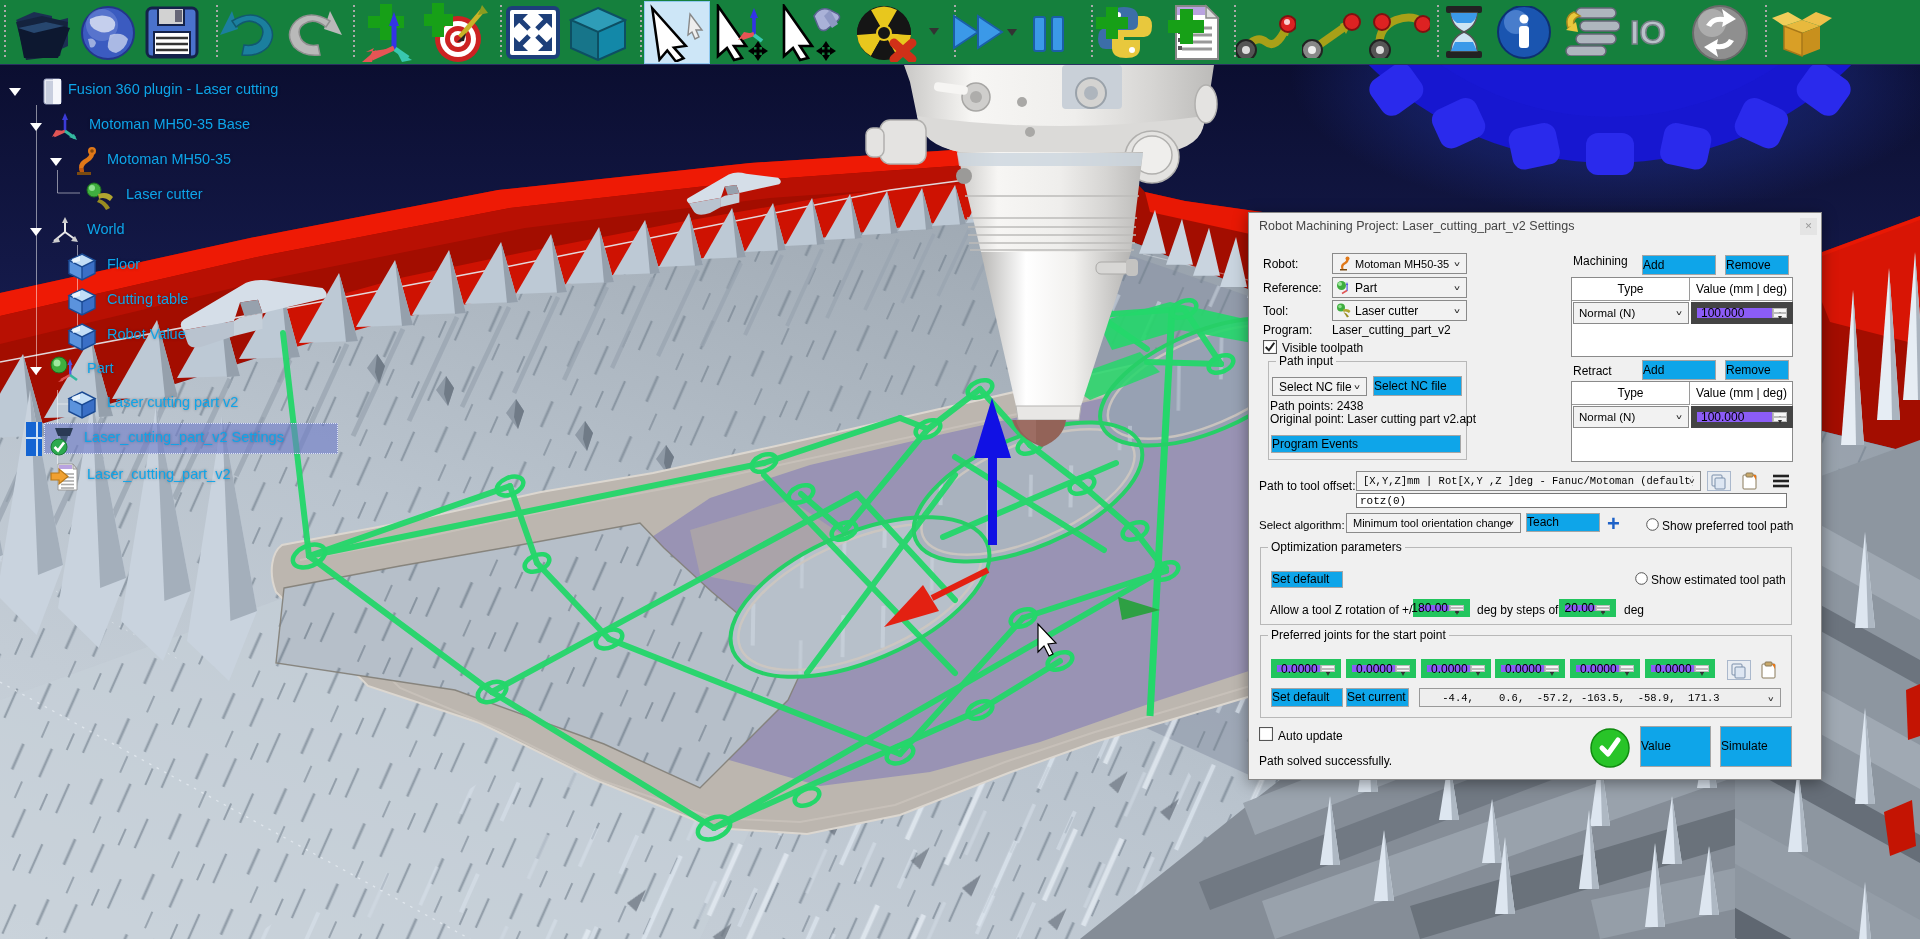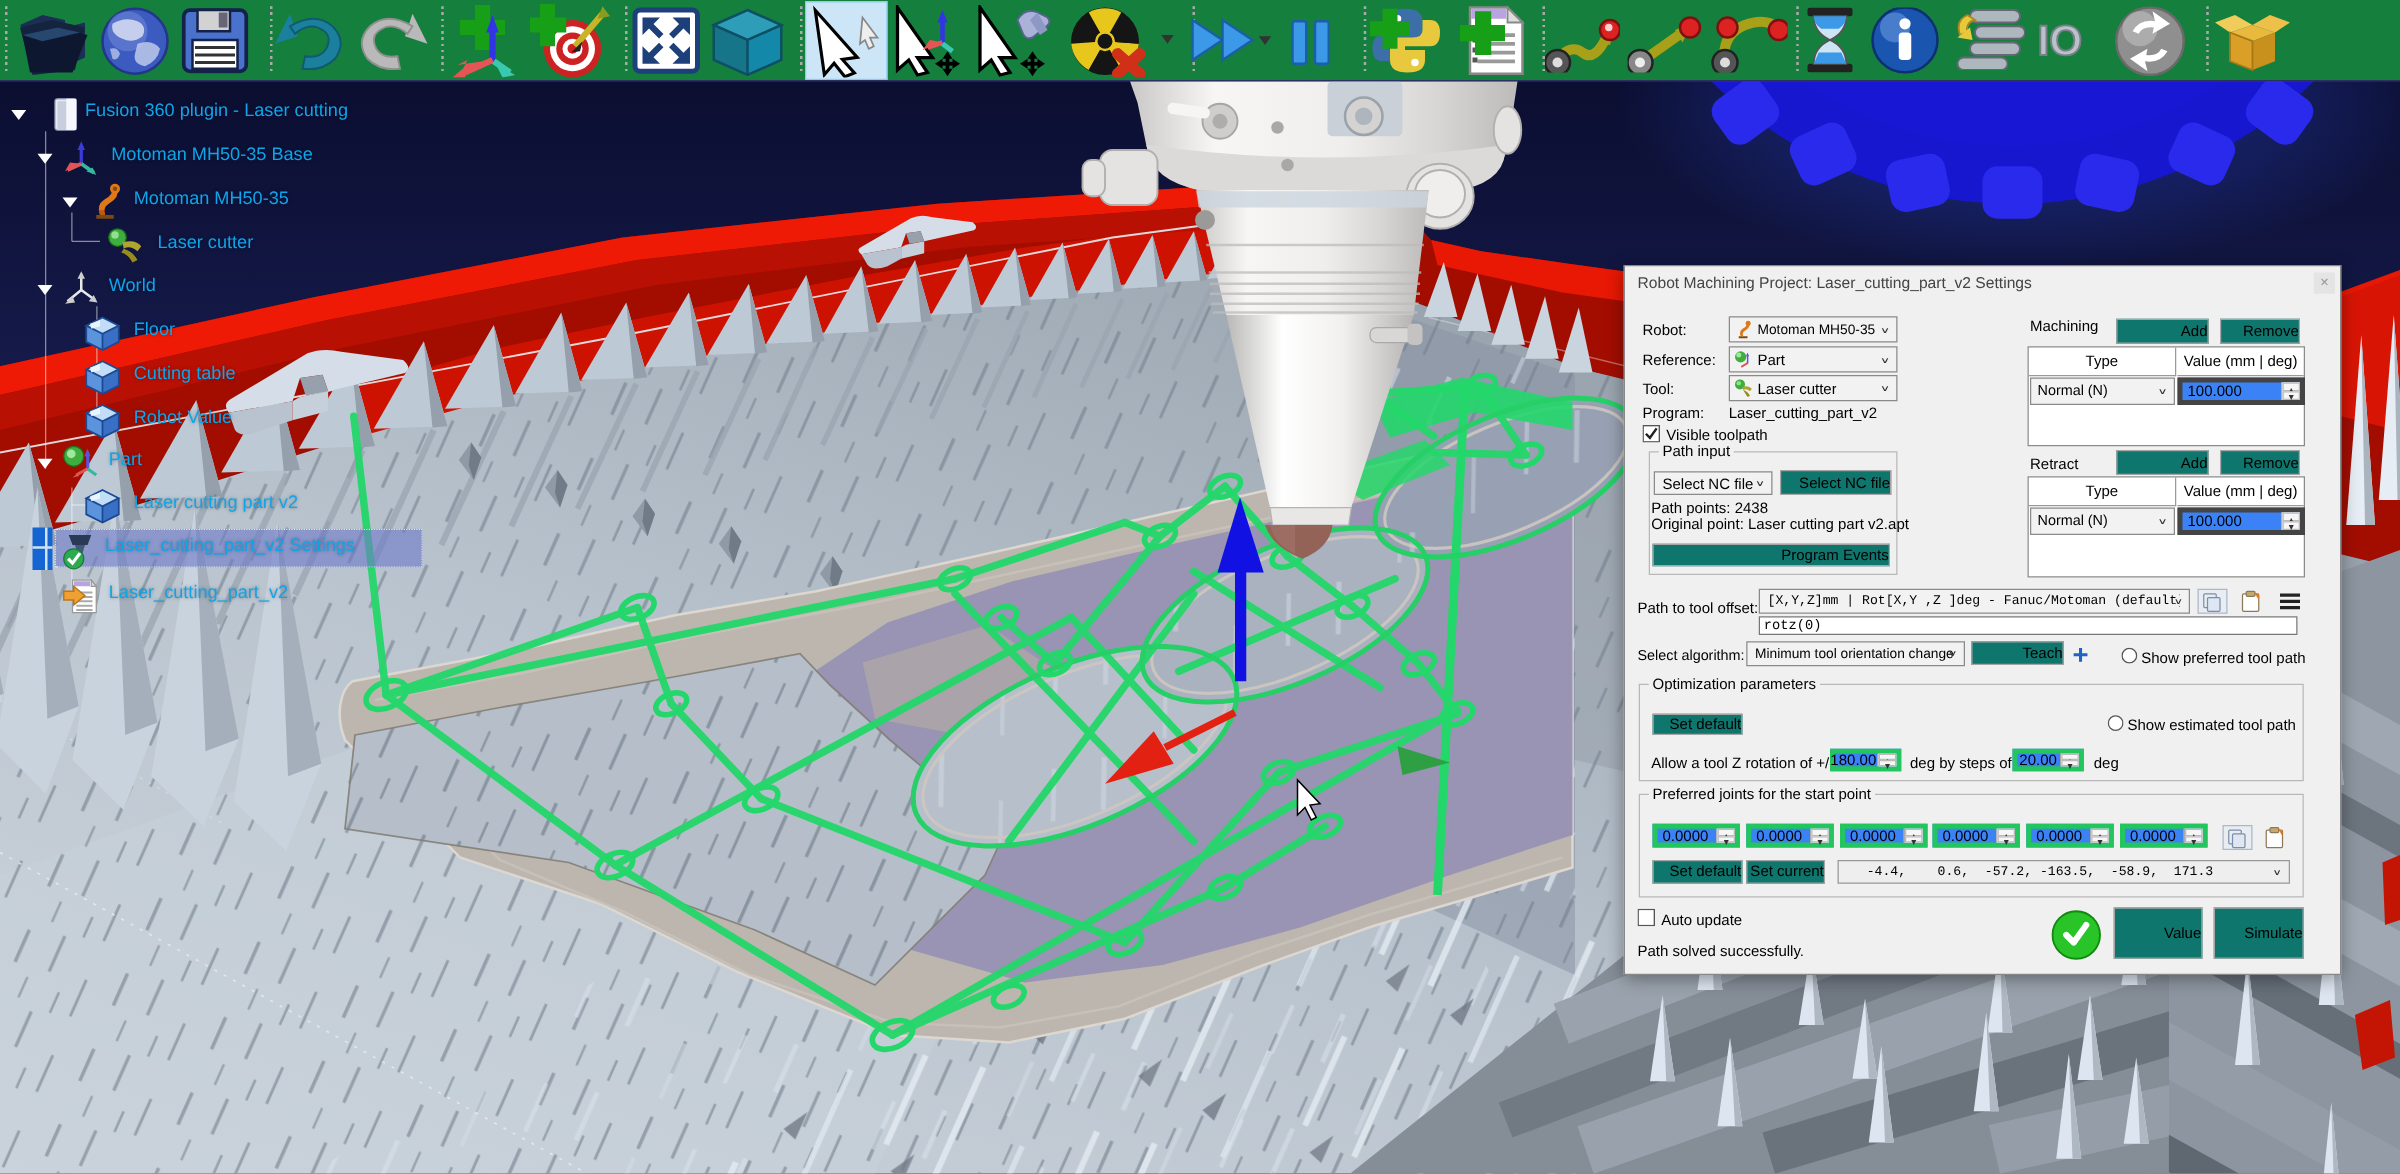--- a/index.html
+++ b/index.html
@@ -2,34 +2,34 @@
 <html><head><meta charset="utf-8"><style>
 * {margin:0;padding:0;box-sizing:border-box}
 html,body {width:1920px;height:939px;overflow:hidden;font-family:"Liberation Sans",sans-serif}
 .stage {position:relative;width:1920px;height:939px;background:#10143c}
 .toolbar {position:absolute;left:0;top:0;width:1920px;height:65px;background:#15803d;border-bottom:1px solid #2a3160}
 .grip {position:absolute;top:5px;width:3px;height:55px;background-image:repeating-linear-gradient(#aaa 0 2px,transparent 2px 5px);background-size:2px 100%;background-repeat:no-repeat;background-position:center}
 .tbsel {position:absolute;left:644px;top:1px;width:66px;height:63px;background:#cde6f7;border:1px solid #90c8f0}
 .ti {position:absolute}
 .tree {position:absolute;left:0;top:65px;width:400px;height:460px;color:#0ea5e9;font-size:14.5px}
 .trow {position:absolute;white-space:nowrap;text-shadow:0 0 3px rgba(0,0,20,0.35)}
-.dlg {position:absolute;left:1299px;top:212px;width:574px;height:568px;background:#f0f0f0;border:1px solid #888;box-shadow:0 3px 14px rgba(0,0,0,0.4);font-size:12px;color:#000}
+.dlg {position:absolute;left:1248px;top:212px;width:574px;height:568px;background:#f0f0f0;border:1px solid #888;box-shadow:0 3px 14px rgba(0,0,0,0.4);font-size:12px;color:#000}
 .dtitle {position:absolute;left:10px;top:6px;font-size:12.5px;color:#444}
 .dclose {position:absolute;right:4px;top:5px;width:17px;height:17px;background:#e4e4e4;color:#999;font-size:9px;text-align:center;line-height:17px}
 .lb {position:absolute;white-space:nowrap}
 .cmb {position:absolute;background:#f2f2f2;border:1px solid #8a8a8a;font-size:11.5px}
 .cmb .chev {position:absolute;right:5px;top:50%;transform:translateY(-50%) scaleY(0.6);font-size:11px;color:#333}
 .jcombo {position:absolute;left:170px;top:475px;width:362px;height:19px;background:#eee;border:1px solid #999;font-family:"Liberation Mono",monospace;font-size:10.5px;line-height:18px;padding-left:16px;white-space:pre}
 .jcombo .chev {position:absolute;right:6px;top:1px;transform:scaleY(0.6);font-size:11px;color:#333}
-.btn {position:absolute;background:#0f766e;border:1px solid #a5a5a5;text-align:right}
+.btn {position:absolute;background:#0ea5e9;border:1px solid #a5a5a5;text-align:left}
 .grp {position:absolute;border:1px solid #b8b8b8}
 .grpl {position:absolute;background:#f0f0f0;padding:0 3px}
 .inp {position:absolute;background:#fff;border:1px solid #777;font-size:11px;padding-left:3px}
 .mono {font-family:"Liberation Mono",monospace}
-.spn {position:absolute;background:#3b82f6;border:4px solid #22c55e;font-size:12px}
+.spn {position:absolute;background:#8b5cf6;border:6px solid #22c55e;font-size:12px}
 .sb {position:absolute;right:0;top:0;bottom:0;width:15px;border-left:1px solid #aaa;background:#f0f0f0}
 .sbu,.sbd {position:absolute;left:0;right:0;height:50%;font-size:8px;color:#333;text-align:center;line-height:9px;border:1px solid #bbb;background:#f6f6f6}
 .sbd {top:50%;line-height:8px}
 .ibtn {position:absolute;background:#e9edf2;border:1px solid #aab8cc}
 .tbl {position:absolute;background:#fff;border:1px solid #8a8a8a}
 </style></head>
 <body>
 <div class="stage">
 <svg width="1920" height="939" viewBox="0 0 1920 939" style="position:absolute;left:0;top:0">
       <defs>

